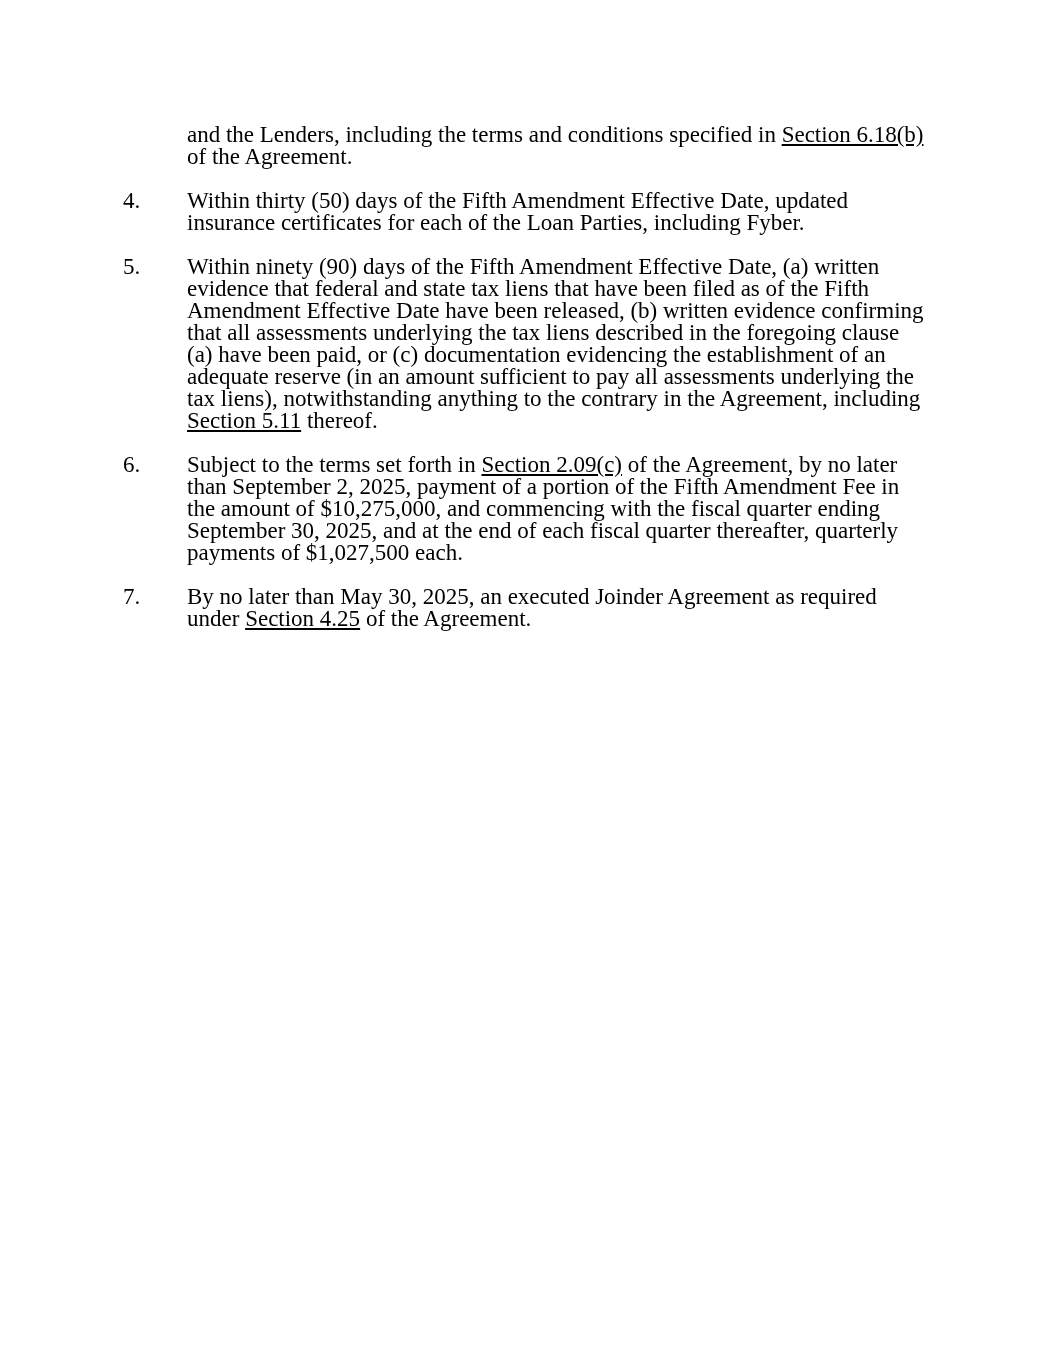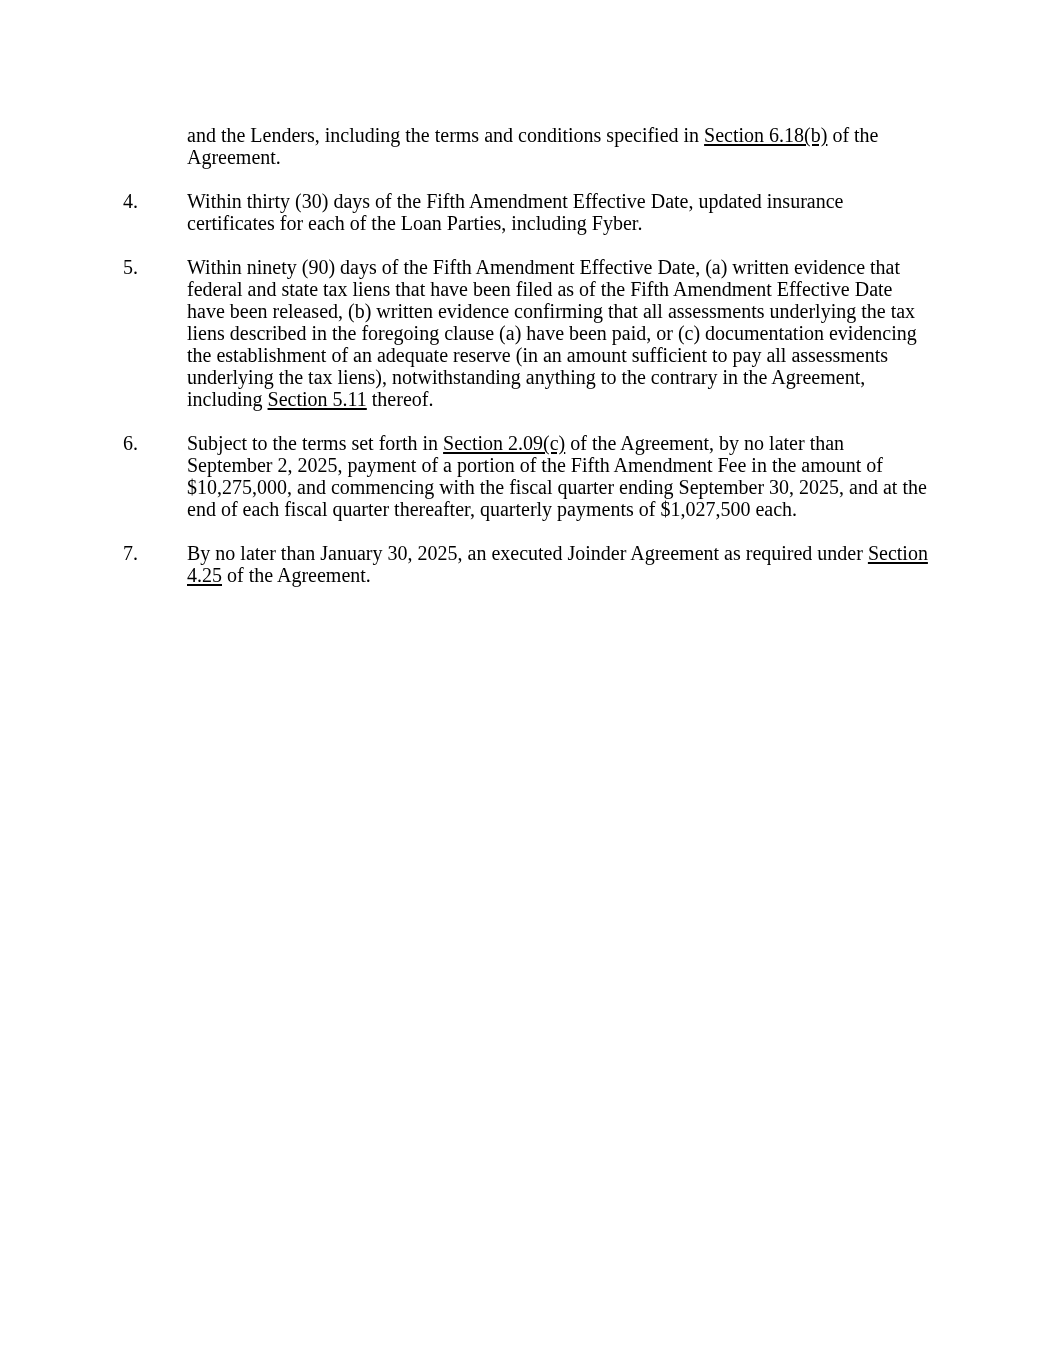--- a/index.html
+++ b/index.html
@@ -13,21 +13,21 @@
     position: relative;
     font-family: "Liberation Serif", "DejaVu Serif", serif;
     color: #000000;
     overflow: hidden;
   }
   .doc-content {
     position: absolute;
     left: 123px;
     top: 124px;
     width: 810px;
-    font-size: 20px;
+    font-size: 23px;
     line-height: 22px;
     text-align: left;
   }
   .para {
     margin: 0;
   }
   .continuation {
     margin-left: 64px;
     width: 743px;
   }
@@ -52,31 +52,31 @@
   }
 </style>
 </head>
 <body>
 
 <div class="doc-content">
   <p class="para continuation"><span>and the Lenders, including the terms and conditions specified in </span><span class="u">Section 6.18(b)</span><span> of the Agreement.</span></p>
   <ol class="items">
   <li class="item">
     <span class="num">4.</span>
-    <span class="body-text"><span>Within thirty (30) days of the Fifth Amendment Effective Date, updated insurance certificates for each of the Loan Parties, including Fyber.</span></span>
+    <span class="body-text"><span>Within thirty (50) days of the Fifth Amendment Effective Date, updated insurance certificates for each of the Loan Parties, including Fyber.</span></span>
   </li>
 
   <li class="item">
     <span class="num">5.</span>
     <span class="body-text"><span>Within ninety (90) days of the Fifth Amendment Effective Date, (a) written evidence that federal and state tax liens that have been filed as of the Fifth Amendment Effective Date have been released, (b) written evidence confirming that all assessments underlying the tax liens described in the foregoing clause (a) have been paid, or (c) documentation evidencing the establishment of an adequate reserve (in an amount sufficient to pay all assessments underlying the tax liens), notwithstanding anything to the contrary in the Agreement, including </span><span class="u">Section 5.11</span><span> thereof.</span></span>
   </li>
 
   <li class="item">
     <span class="num">6.</span>
     <span class="body-text"><span>Subject to the terms set forth in </span><span class="u">Section 2.09(c)</span><span> of the Agreement, by no later than September 2, 2025, payment of a portion of the Fifth Amendment Fee in the amount of $10,275,000, and commencing with the fiscal quarter ending September 30, 2025, and at the end of each fiscal quarter thereafter, quarterly payments of $1,027,500 each.</span></span>
   </li>
 
   <li class="item">
     <span class="num">7.</span>
-    <span class="body-text"><span>By no later than January 30, 2025, an executed Joinder Agreement as required under </span><span class="u">Section 4.25</span><span> of the Agreement.</span></span>
+    <span class="body-text"><span>By no later than May 30, 2025, an executed Joinder Agreement as required under </span><span class="u">Section 4.25</span><span> of the Agreement.</span></span>
   </li>
 </ol>
 </div>
 
 </body></html>

